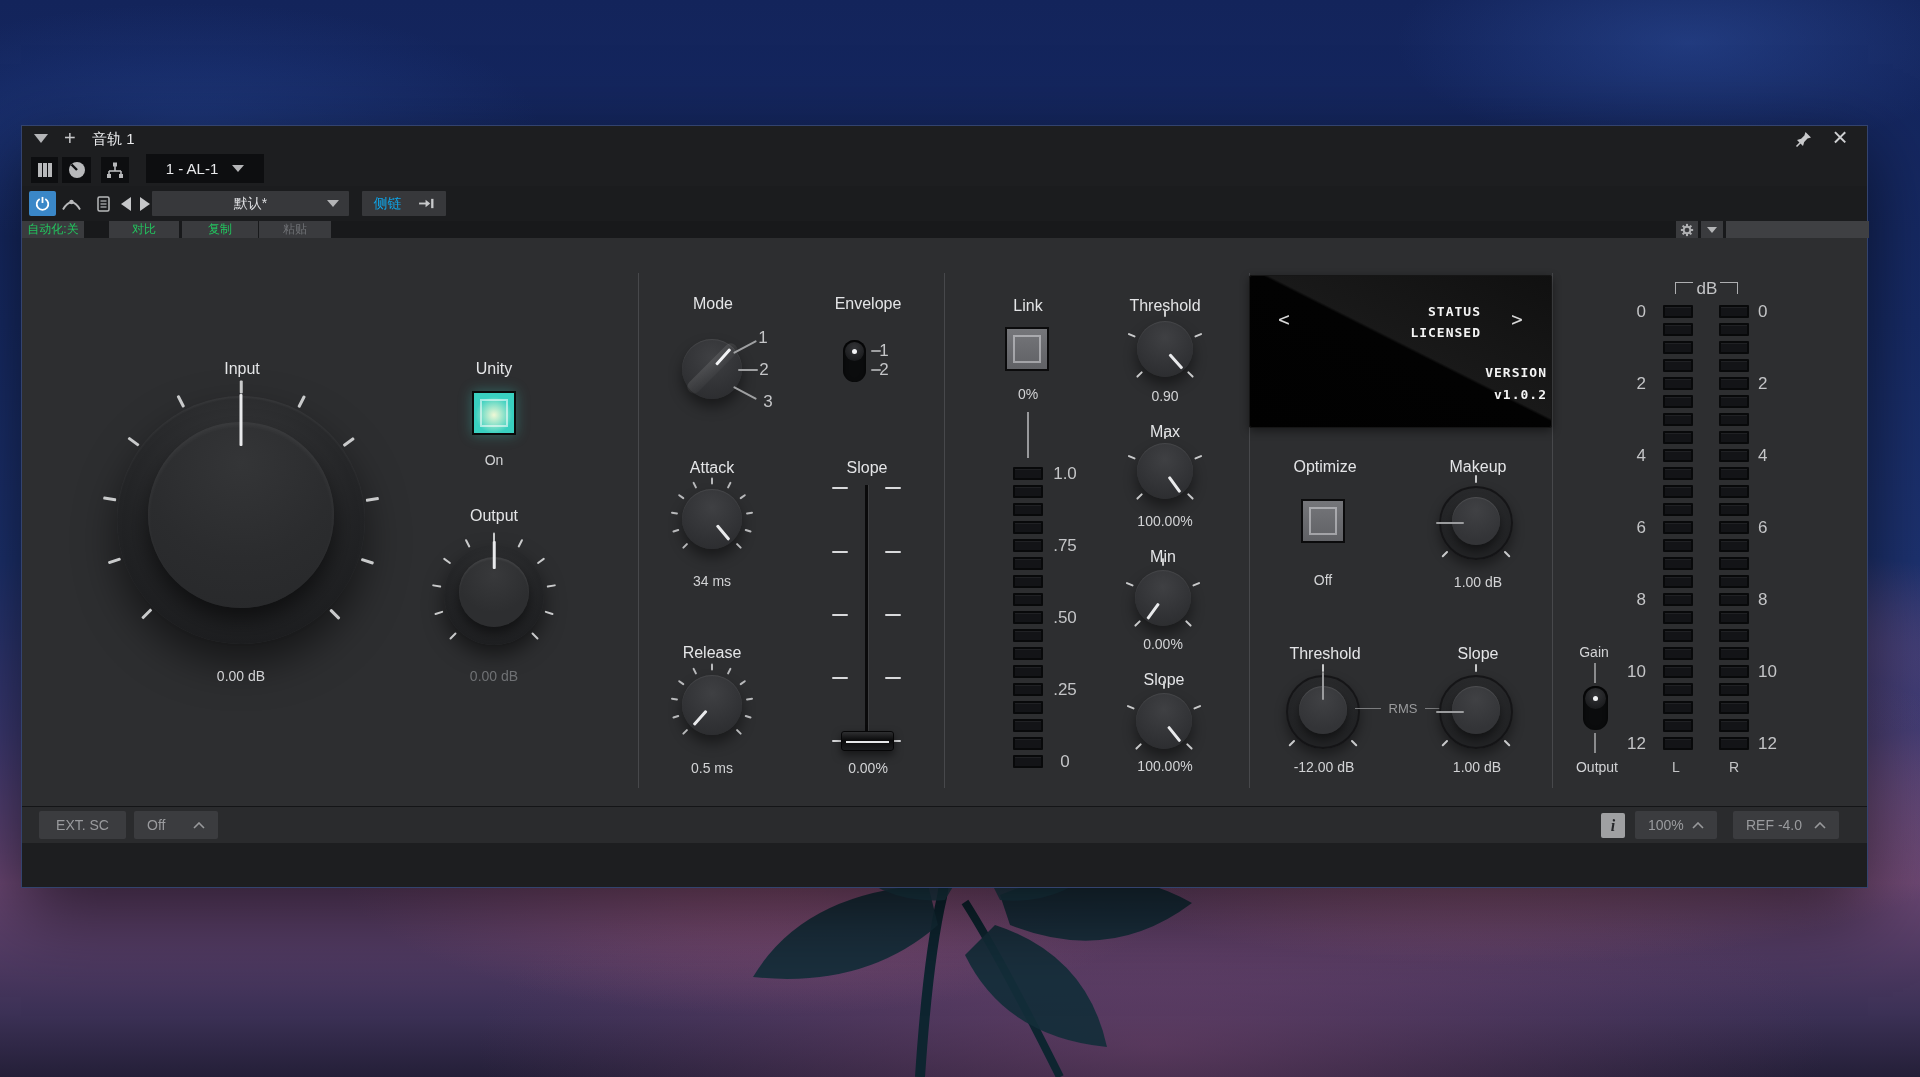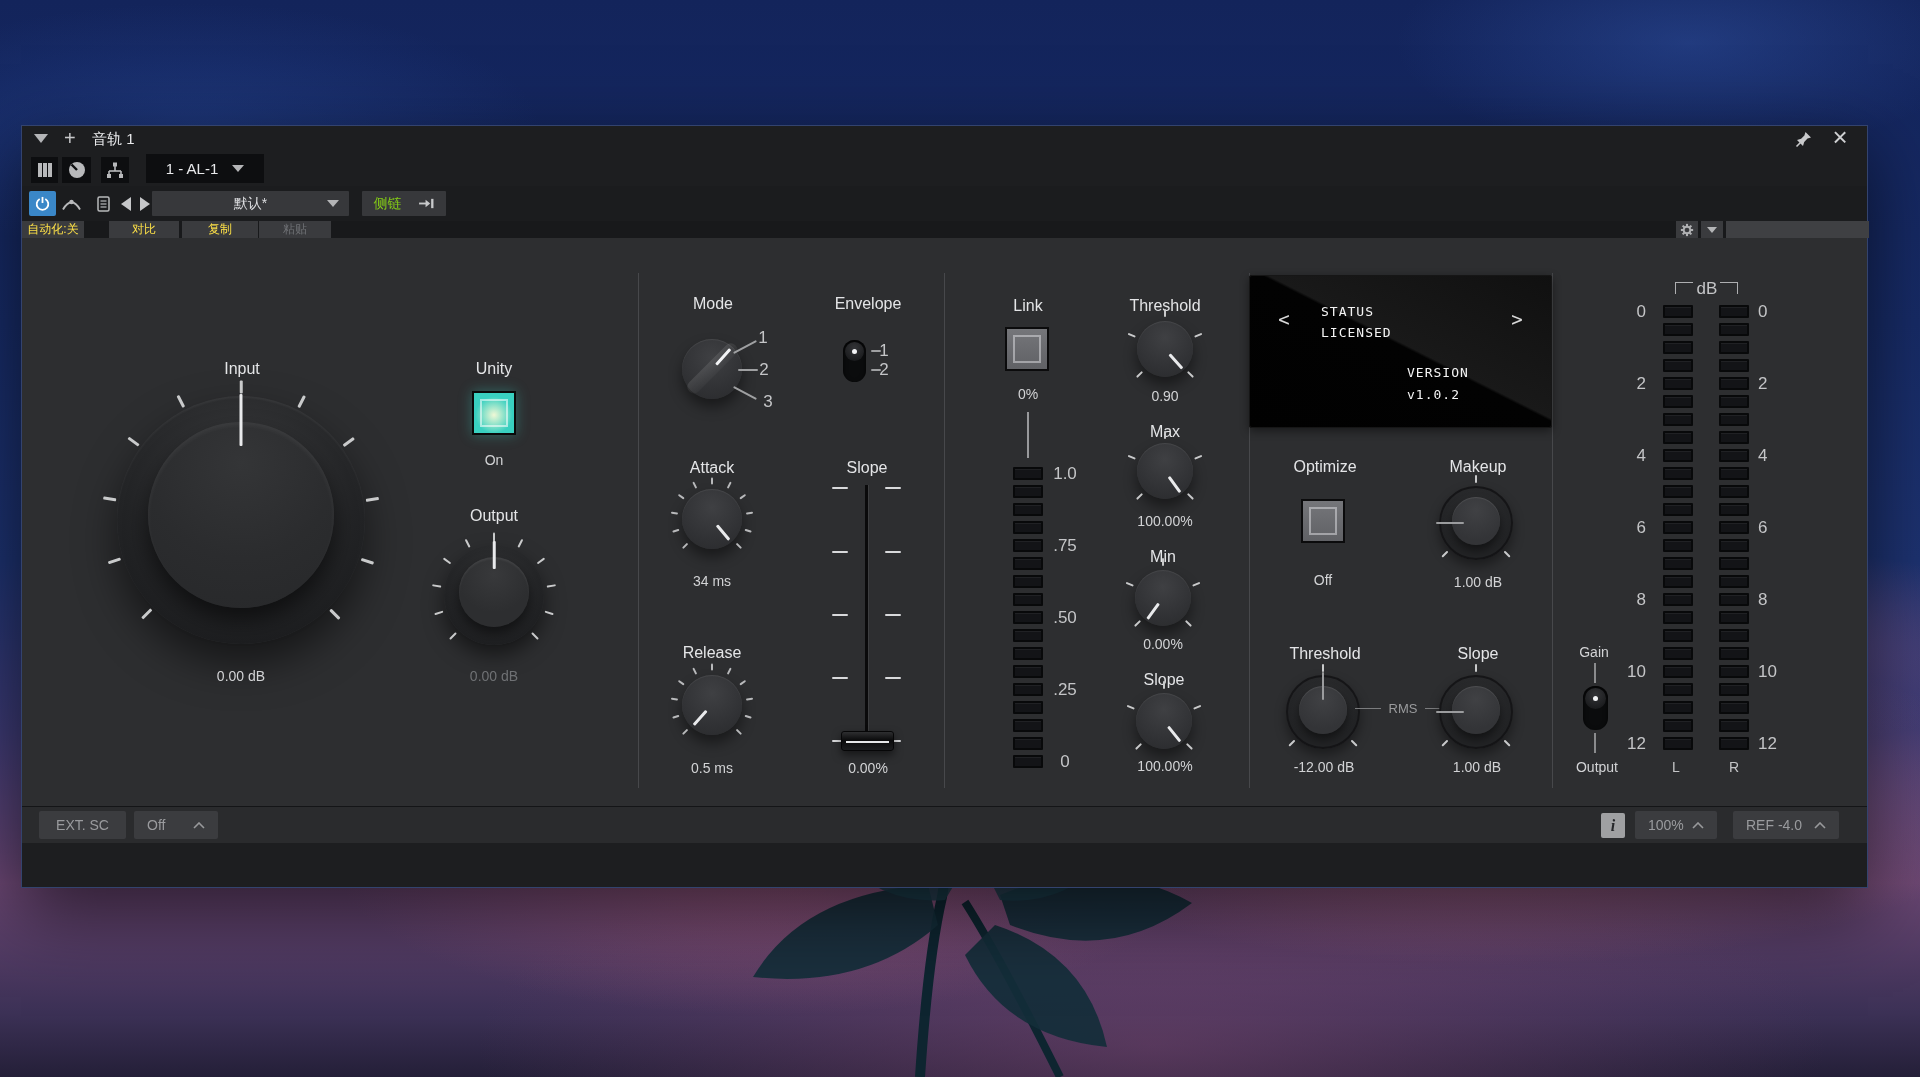--- a/index.html
+++ b/index.html
@@ -34,24 +34,24 @@
     display:flex; align-items:center; justify-content:center; gap:14px; color:#e8e9eb; font-size:15px; }
   .caret-sm { width:0; height:0; border-left:6px solid transparent; border-right:6px solid transparent; border-top:7px solid #b4b5b7; }
 
   .row3 { position:relative; height:35px; background:#1b1c1e; }
   .r3-btn { position:absolute; top:5px; height:25px; display:flex; align-items:center; justify-content:center; }
   .power { background:#3a87c8; border-radius:2px; }
   .tri-l { width:0;height:0;border-top:7px solid transparent;border-bottom:7px solid transparent;border-right:10px solid #c6c7c9; }
   .tri-r { width:0;height:0;border-top:7px solid transparent;border-bottom:7px solid transparent;border-left:10px solid #c6c7c9; }
   .preset { background:#37383b; border-radius:1px; color:#dcdde0; font-size:14px; }
   .preset .caret-sm { position:absolute; right:10px; top:9px; }
-  .sc-group { background:#37383b; border-radius:1px; color:#84cc16; font-size:14px; gap:16px; }
+  .sc-group { background:#37383b; border-radius:1px; color:#0ea5e9; font-size:14px; gap:16px; }
 
   .row4 { position:relative; height:17px; background:#18191b; }
-  .r4-btn { position:absolute; top:0; height:17px; background:#3a3b3e; color:#fde047; font-size:12px;
+  .r4-btn { position:absolute; top:0; height:17px; background:#3a3b3e; color:#22c55e; font-size:12px;
     display:flex; align-items:center; justify-content:center; }
   .r4-btn.disabled { color:#6e7074; }
   .r4-strip { position:absolute; top:0; height:17px; background:#3f4043; }
 
   .plug-header { position:relative; height:46px; background:#2a2b2d; border-bottom:1px solid #8a8b8d; }
   .logo { position:absolute; left:14px; top:6px; width:33px; height:33px; border-radius:50%; border:2.5px solid #e9eaec; }
   .logo svg { position:absolute; left:3px; top:3px; }
   .plug-name { position:absolute; left:57px; top:8px; color:#f0f1f3; font-size:24px; font-weight:bold; letter-spacing:.5px; }
   .ab-btn { position:absolute; top:12px; height:25px; border-radius:2px; font-size:13px;
     display:flex; align-items:center; justify-content:center; }
@@ -116,22 +116,22 @@
     box-shadow:inset 0 1px 0 rgba(255,255,255,.06); }
 
   .slider-track { position:absolute; width:3px; background:#0a0a0b; box-shadow:1px 0 0 rgba(255,255,255,.08); }
   .slider-handle { position:absolute; width:53px; height:20px; border:1px solid #060607; border-radius:3px;
     background:linear-gradient(#2e2f31, #0b0b0c 45%, #1b1c1e); box-shadow:0 4px 8px rgba(0,0,0,.5); }
   .slider-handle::after { content:''; position:absolute; left:4px; right:4px; top:9px; height:2px; background:#e6e7e9; }
 
   .screen { position:absolute; left:1227px; top:37px; width:303px; height:153px; border-radius:3px;
     background:linear-gradient(to top right, #010101 0%, #020202 52%, #191919 53%, #101010 100%);
     box-shadow:inset 0 0 0 1px #161616, 0 3px 10px rgba(0,0,0,.45); }
-  .screen-txt { position:absolute; font-family:"DejaVu Sans Mono", monospace; font-weight:normal;
-    color:#f4f4f4; letter-spacing:1px; font-size:13px; text-align:left; }
+  .screen-txt { position:absolute; font-family:"DejaVu Sans Mono", monospace; font-weight:bold;
+    color:#f4f4f4; letter-spacing:1px; font-size:13px; text-align:right; }
   .screen-chev { position:absolute; font-family:"DejaVu Sans Mono", monospace; color:#d8d8d8; font-size:19px;
     width:20px; height:24px; line-height:24px; text-align:center; }
 
   .bracket { position:absolute; top:44px; width:18px; height:12px; border-top:1.5px solid #aeafb1; }
   .bracket.bl { border-left:1.5px solid #aeafb1; }
   .bracket.br { border-right:1.5px solid #aeafb1; }
 
   .rms-wrap { position:absolute; display:flex; align-items:center; justify-content:center; gap:8px;
     color:#9a9b9d; font-size:13px; }
   .rms-wrap .line { width:26px; height:1.5px; background:#7b7c7e; }

